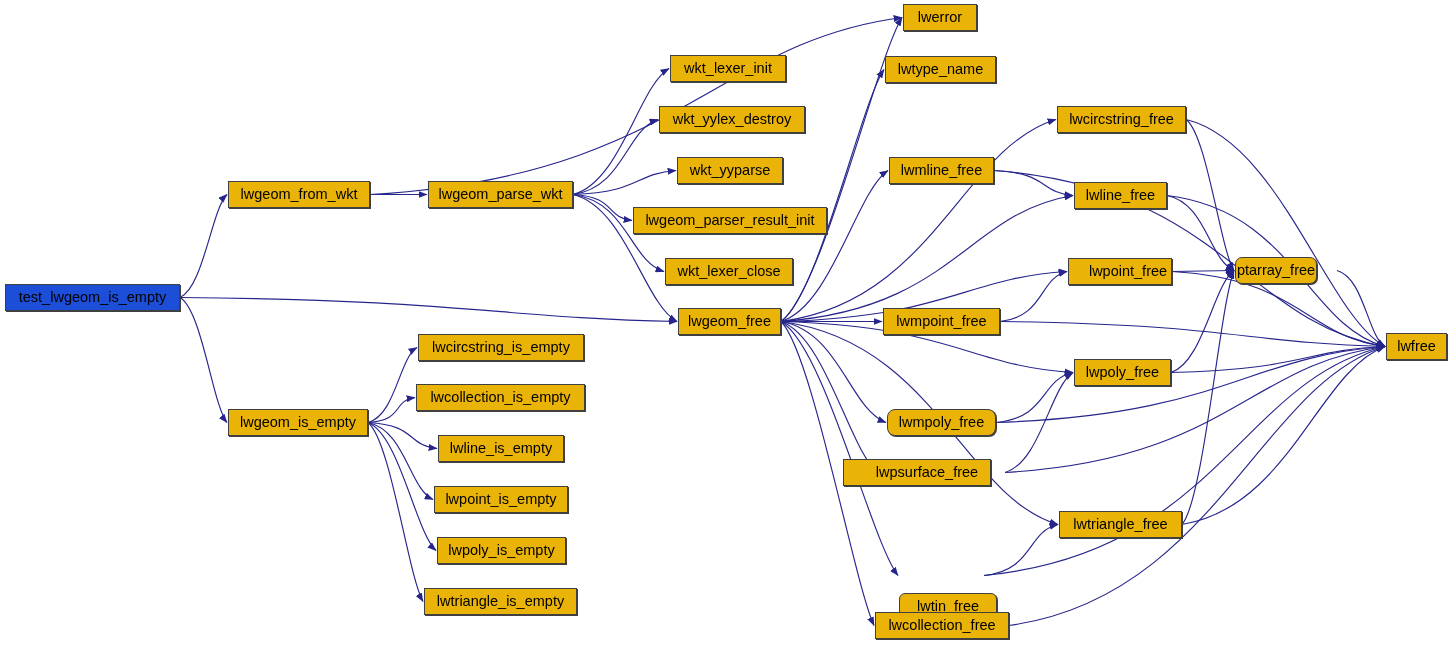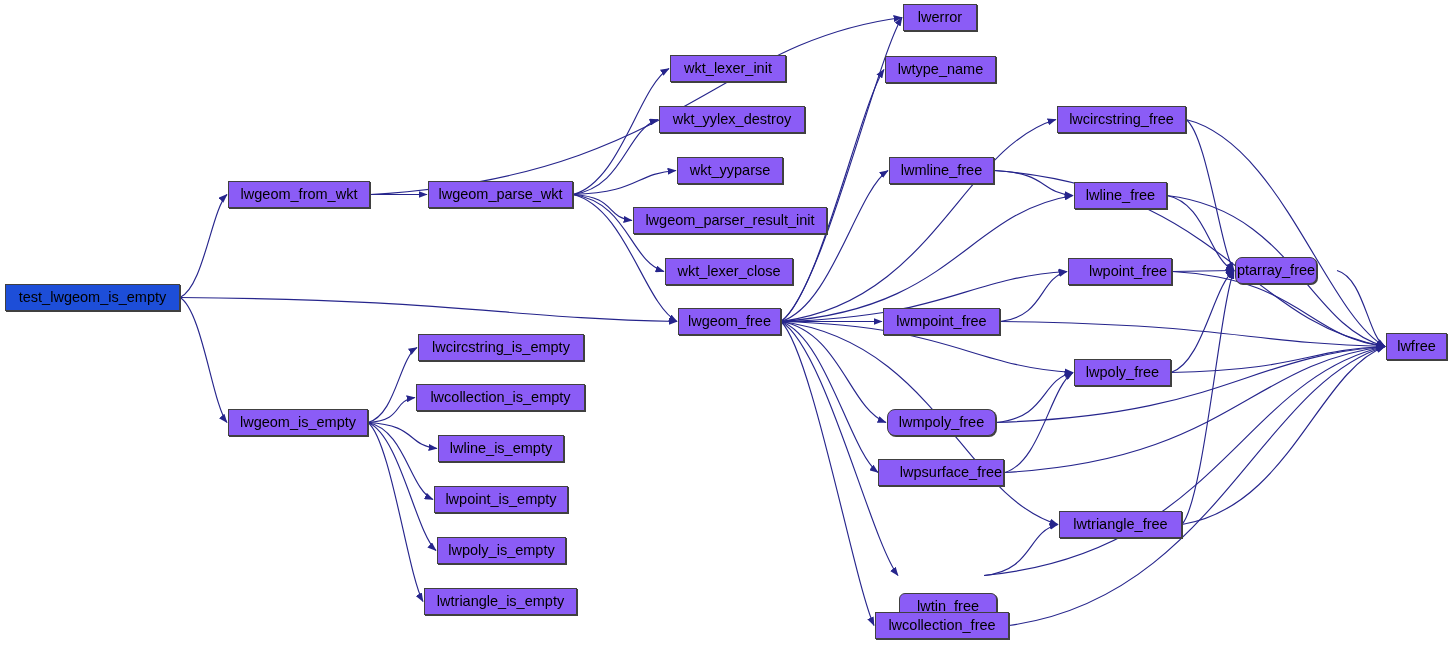--- a/index.html
+++ b/index.html
@@ -9,21 +9,21 @@
     width:1453px;height:653px;
     background:#ffffff;
     font-family:"Liberation Sans", sans-serif;
     overflow:hidden;
   }
   #edges{position:absolute;left:0;top:0;width:1453px;height:653px;}
   .node{
     position:absolute;
     box-sizing:border-box;
     border:1px solid #404040;
-    background:#8b5cf6;
+    background:#eab308;
     color:#000000;
     font-size:14.5px;
     line-height:1;
     display:flex;
     align-items:center;
     justify-content:center;
     white-space:nowrap;
     height:27px;
     box-shadow:1px 1px 0 0 #404040;
   }
@@ -172,21 +172,21 @@
       </div>
       <div class="node" style="left: 883px; top: 308px; width: 117px;">
         <span>lwmpoint_free</span>
       </div>
       <div class="node" style="left: 1074px; top: 359px; width: 97px;">
         <span>lwpoly_free</span>
       </div>
       <div class="node" style="left: 887px; top: 409px; width: 109px; border-radius: 8px;">
         <span>lwmpoly_free</span>
       </div>
-      <div class="node" style="left: 878px; top: 459px; width: 126px; padding-left: 20px;">
+      <div class="node" style="left: 843px; top: 459px; width: 148px; padding-left: 20px;">
         <span>lwpsurface_free</span>
       </div>
       <div class="node" style="left: 1059px; top: 511px; width: 123px;">
         <span>lwtriangle_free</span>
       </div>
       <div class="node" style="left: 899px; top: 593px; width: 98px; border-radius: 6px;">
         <span>lwtin_free</span>
       </div>
       <div class="node" style="left: 875px; top: 612px; width: 134px;">
         <span>lwcollection_free</span>

